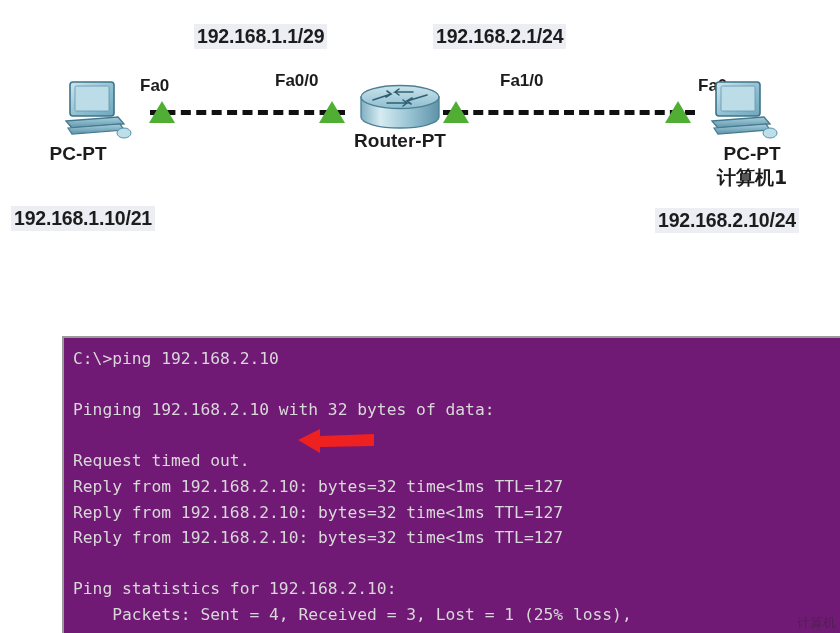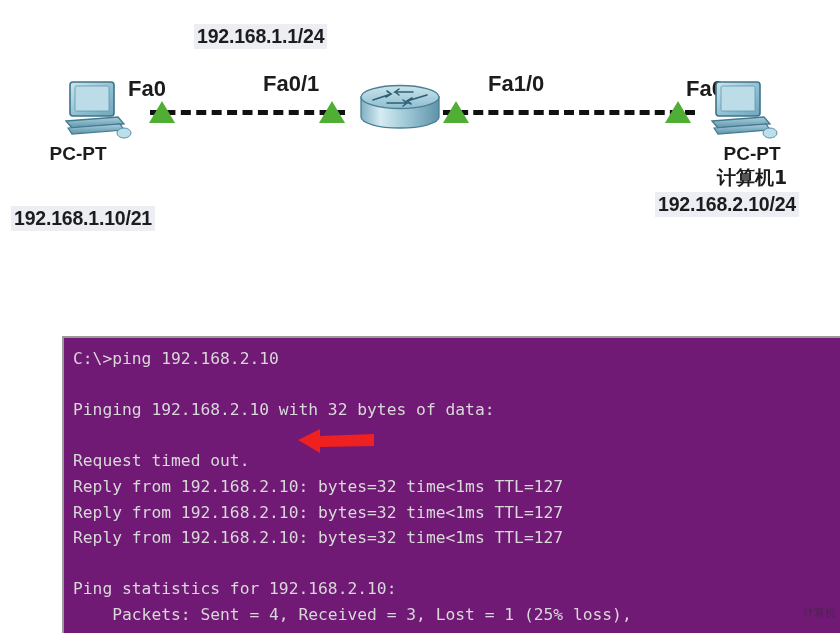--- a/index.html
+++ b/index.html
@@ -33,24 +33,25 @@
     color: #1c1c1c;
     background: #eceef4;
     letter-spacing: -0.2px;
     white-space: nowrap;
     padding: 1px 3px;
   }
 
   .iface-label {
     position: absolute;
     font-family: "Liberation Sans", sans-serif;
-    font-size: 22px;
-    font-weight: 700;
-    color: #1c1c1c;
-    white-space: nowrap;
+    font-size: 17px;
+    font-weight: 700;
+    color: #1c1c1c;
+    white-space: nowrap;
+    margin-left: 12px;
   }
 
   .node-name {
     position: absolute;
     font-family: "Liberation Sans", sans-serif;
     font-size: 19px;
     font-weight: 700;
     color: #1c1c1c;
     white-space: nowrap;
     text-align: center;
@@ -108,39 +109,40 @@
   #arrow-annotation {
     position: absolute;
     left: 298px;
     top: 428px;
     width: 76px;
     height: 26px;
   }
   #watermark {
     position: absolute;
     right: 4px;
-    bottom: 13px;
+    bottom: 1px;
     font-family: Liberation Mono, monospace;
-    font-size: 11px;
+    font-size: 13px;
     color: #2b2b2b;
     opacity: 0.5;
     white-space: nowrap;
   }
 </style>
 </head>
 <body>
 
 <div id="diagram">
 
-  <div class="ip-label" style="left:194px; top:24px;">192.168.1.1/24</div>
-
+  <div class="ip-label" style="left:194px; top:24px;">192.168.1.1/29</div>
+
+  <div class="ip-label" style="left:433px; top:24px;">192.168.2.1/24</div>
 
   <div class="iface-label" style="left:128px; top:76px;">Fa0</div>
 
-  <div class="iface-label" style="left:263px; top:71px;">Fa0/1</div>
+  <div class="iface-label" style="left:263px; top:71px;">Fa0/0</div>
 
   <div class="iface-label" style="left:488px; top:71px;text-align:right;">Fa1/0</div>
 
   <div class="iface-label" style="left:686px; top:76px;">Fa0</div>
 
   <div class="link-line" style="left:150px; top:110px; width:195px;"></div>
 
   <div class="link-line" style="left:443px; top:110px; width:252px;"></div>
 
   <svg class="tri" style="left:148px; top:100px;" width="28" height="24" viewBox="0 0 28 24">
@@ -197,20 +199,21 @@
     <path d="M4 13 L4 33 A39 11 0 0 0 82 33 L82 13 Z" fill="url(#rbody)" stroke="#4c7f94" stroke-width="1.3"></path>
 
     <ellipse cx="43" cy="13" rx="39" ry="11.5" fill="url(#rtop)" stroke="#4c7f94" stroke-width="1.3"></ellipse>
 
     <path d="M16 16 L34 10 L30 7 M34 10 L29 13" fill="none" stroke="#2f5f73" stroke-width="1.6" stroke-linecap="round"></path>
     <path d="M70 11 L50 17 L54 20 M50 17 L55 14" fill="none" stroke="#2f5f73" stroke-width="1.6" stroke-linecap="round"></path>
     <path d="M30 19 L50 19 L46 16 M50 19 L46 22" fill="none" stroke="#2f5f73" stroke-width="1.5" stroke-linecap="round"></path>
     <path d="M56 8 L38 8 L42 5 M38 8 L42 11" fill="none" stroke="#2f5f73" stroke-width="1.5" stroke-linecap="round"></path>
   </svg>
 
+  <div class="node-name" style="left:330px; top:130px; width:140px;">Router-PT</div>
 
   <svg class="pc-icon" style="left:710px; top:80px;" width="72" height="62" viewBox="0 0 72 62">
     <defs>
       <linearGradient id="scr1" x1="0" y1="0" x2="1" y2="1">
         <stop offset="0%" stop-color="#cfe6ee"></stop>
         <stop offset="55%" stop-color="#8fc0d2"></stop>
         <stop offset="100%" stop-color="#6fa6bc"></stop>
       </linearGradient>
       <linearGradient id="bas1" x1="0" y1="0" x2="0" y2="1">
         <stop offset="0%" stop-color="#a9d0de"></stop>
@@ -222,21 +225,21 @@
     <path d="M2 41 L54 37 L60 44 L8 48 Z" fill="url(#bas1)" stroke="#45798d" stroke-width="1.3"></path>
     <path d="M4 48 L56 44 L60 50 L8 54 Z" fill="url(#bas1)" stroke="#45798d" stroke-width="1.2"></path>
     <ellipse cx="60" cy="53" rx="7" ry="5" fill="#bddfea" stroke="#5a90a6" stroke-width="1"></ellipse>
   </svg>
 
   <div class="node-name" style="left:692px; top:143px; width:120px;">PC-PT</div>
   <div class="node-cn" style="left:692px; top:165px; width:120px;text-align:center;">计算机1</div>
 
   <div class="ip-label" style="left:11px; top:206px;">192.168.1.10/21</div>
 
-  <div class="ip-label" style="left:655px; top:192px;">192.168.2.10/24</div>
+  <div class="ip-label" style="left:655px; top:208px;">192.168.2.10/24</div>
 </div>
 
 <div id="terminal">
   <pre id="term-text">C:\&gt;ping 192.168.2.10
 
 Pinging 192.168.2.10 with 32 bytes of data:
 
 Request timed out.
 Reply from 192.168.2.10: bytes=32 time&lt;1ms TTL=127
 Reply from 192.168.2.10: bytes=32 time&lt;1ms TTL=127

